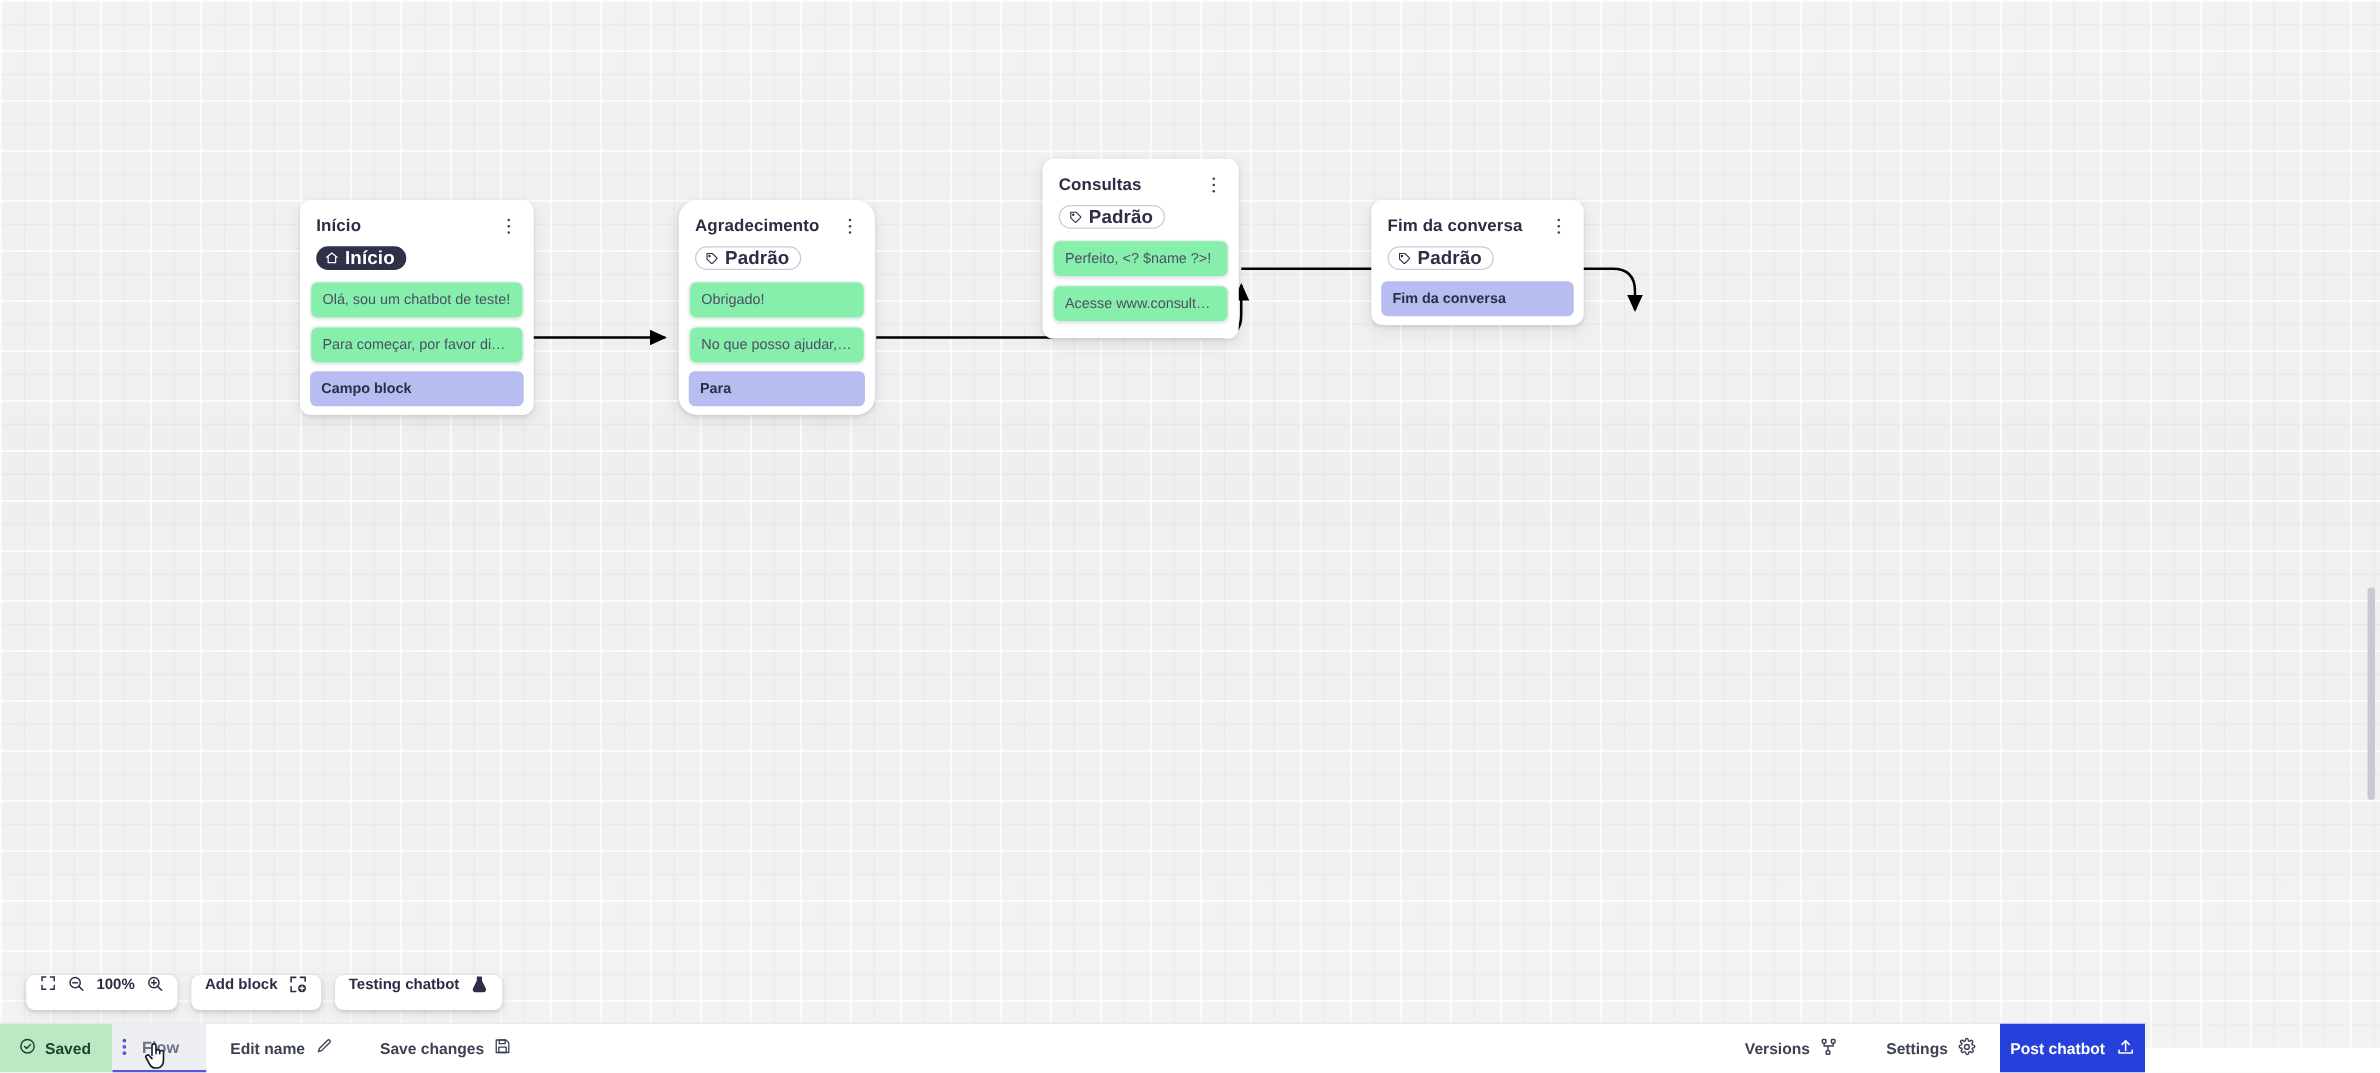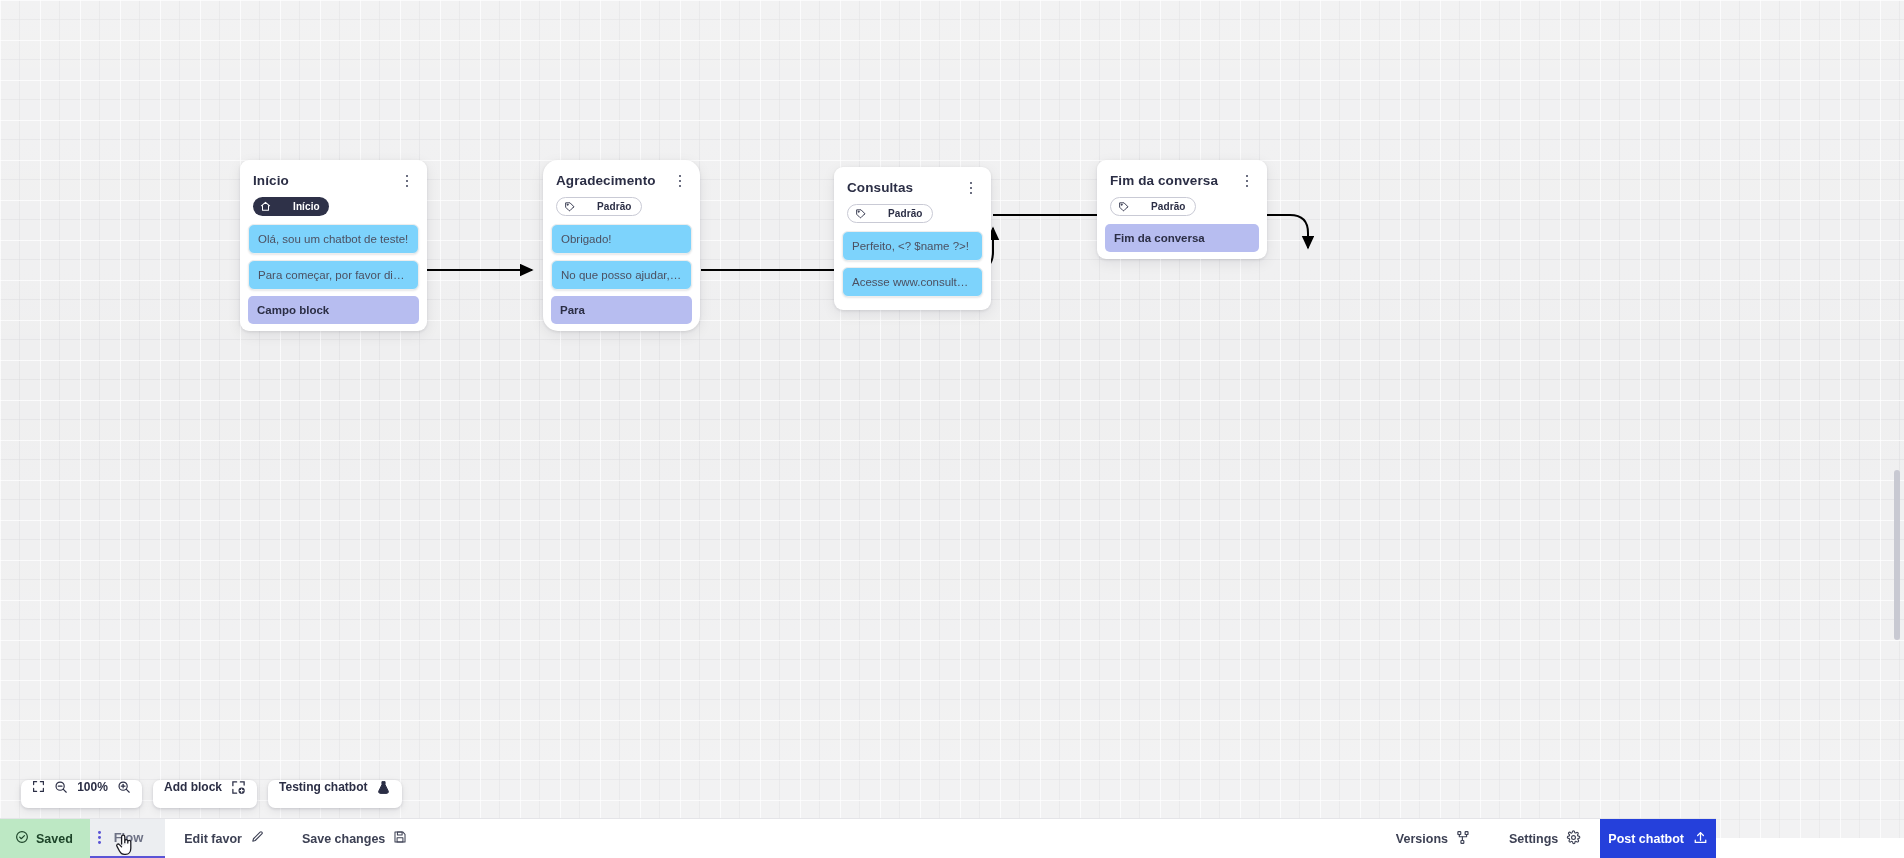--- a/index.html
+++ b/index.html
@@ -87,35 +87,35 @@
     display: block;
     width: 2.6px; height: 2.6px;
     border-radius: 50%;
     background: #3b3f57;
   }
 
   .badges { padding: 7px 13px 0 13px; }
   .badge {
     display: inline-flex;
     align-items: center;
-    gap: 22px;
+    gap: 5px;
     height: 19px;
     padding: 0 9px 0 7px;
     border-radius: 10px;
-    font-size: 10px;
+    font-size: 15px;
     font-weight: 700;
     letter-spacing: 0.1px;
   }
   .badge.dark { background: #2e3148; color: #ffffff; }
   .badge.outline { background: #ffffff; color: #2b2e45; border: 1px solid #c9cad5; }
   .badge svg { display: block; }
 
   .node-body { padding: 8px 8px 0 8px; }
   .msg {
-    background: #7dd3fc;
+    background: #86efac;
     border: 1px solid #eceded;
     border-radius: 6px;
     box-shadow: 0 1px 2px rgba(16,18,34,0.10);
     font-size: 11.5px;
     color: #4c5061;
     padding: 7px 9px;
     margin-bottom: 6px;
     white-space: nowrap;
     overflow: hidden;
     text-overflow: ellipsis;
@@ -128,21 +128,21 @@
     font-weight: 700;
     color: #2b2e45;
     padding: 7px 9px;
     line-height: 14px;
     white-space: nowrap;
   }
 
   
   #node-inicio        { left: 240px; top: 160px; width: 187px; }
   #node-agradecimento { left: 543px; top: 160px; width: 157px; border-radius: 15px; }
-  #node-consultas     { left: 834px; top: 127px; width: 157px; margin-top: 40px; }
+  #node-consultas     { left: 834px; top: 127px; width: 157px; }
   #node-fim           { left: 1097px; top: 160px; width: 170px; }
 
   
   #toolbar {
     position: absolute;
     left: 21px;
     bottom: 50px;
     display: flex;
     align-items: center;
     gap: 11px;
@@ -448,21 +448,21 @@
       <div class="bb-item" id="flow-tab">
         <span class="kebab-v">
             <i></i>
             <i></i>
             <i></i>
           </span>
         <span class="flow-label">Flow</span>
       </div>
 
       <div class="bb-item">
-        <span>Edit favor</span>
+        <span>Edit name</span>
         <span>
           <svg width="14" height="14" viewBox="0 0 24 24" fill="none" stroke="#3d4154" stroke-width="1.9" stroke-linecap="round" stroke-linejoin="round">
               <path d="M17.3 3.7a2.1 2.1 0 0 1 3 3L9 18l-4.2 1.2L6 15z"></path>
             </svg>
         </span>
       </div>
 
       <div class="bb-item">
         <span>Save changes</span>
         <span>

